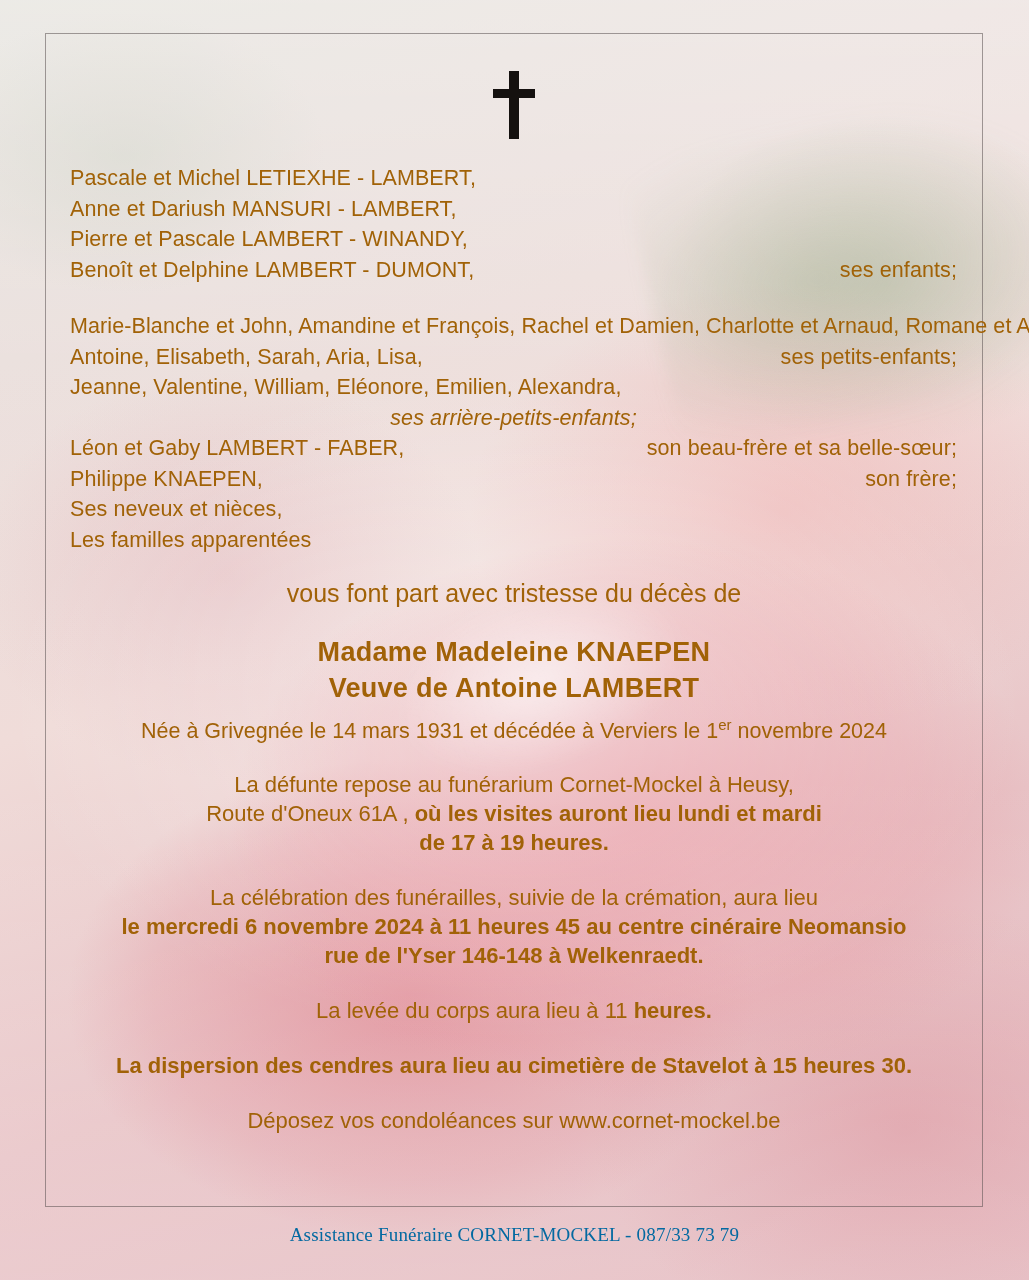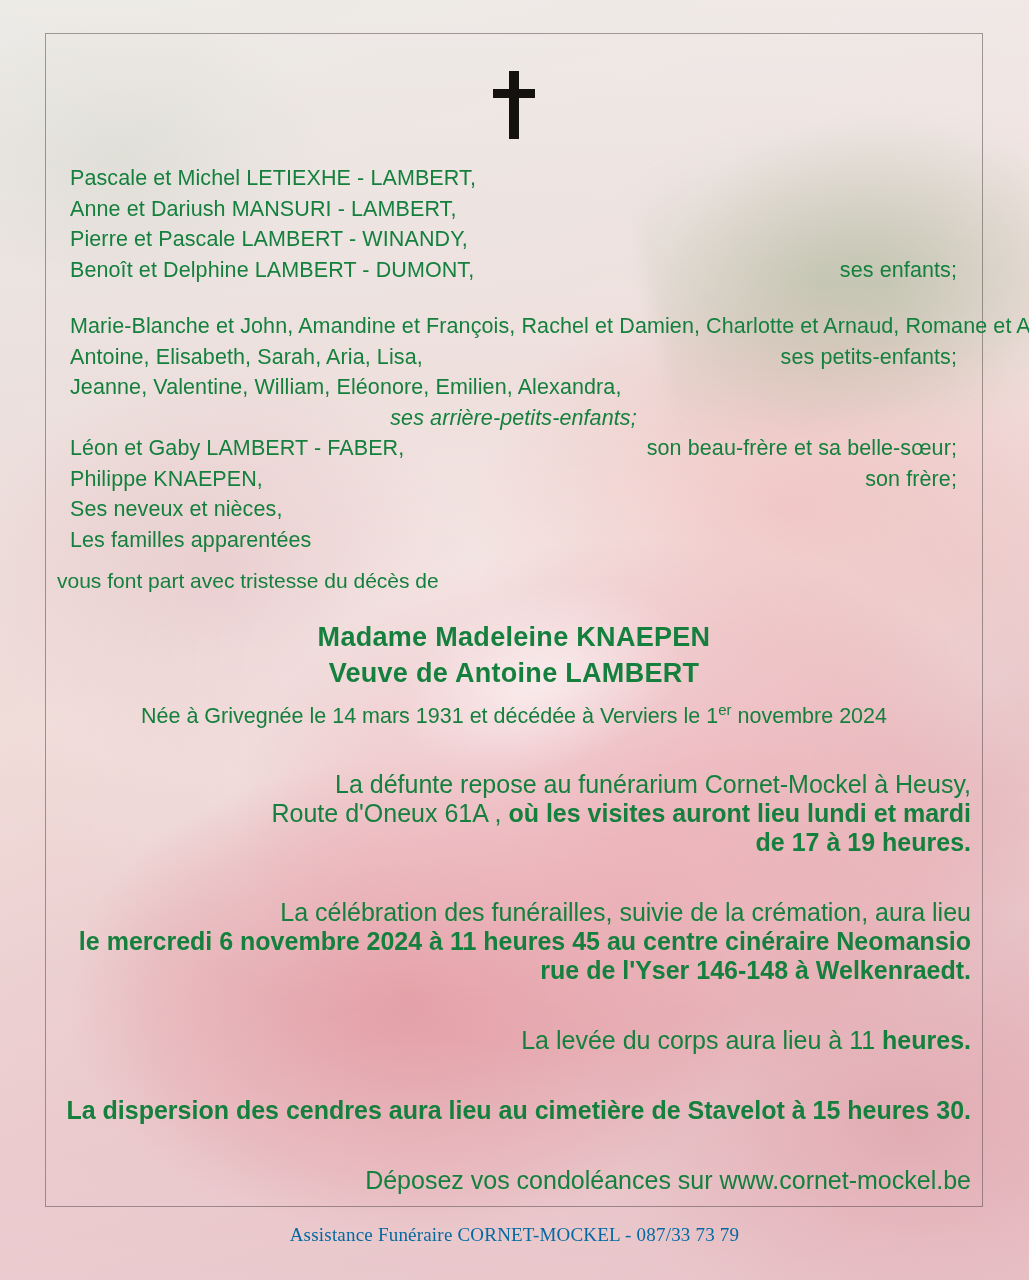--- a/index.html
+++ b/index.html
@@ -75,21 +75,21 @@
   }
 
   .content {
     position: absolute;
     left: 45px;
     top: 33px;
     width: 938px;
     height: 1174px;
     box-sizing: border-box;
     padding: 38px 12px 0 12px;
-    color: #15803d;
+    color: #a16207;
   }
 
   
   .cross-wrap {
     text-align: center;
     height: 82px;
     position: relative;
   }
   .cross {
     position: relative;
@@ -144,22 +144,23 @@
     font-style: italic;
     display: block;
     text-align: center;
     padding-right: 14px;
   }
   .wrapline {
     white-space: normal;
   }
 
   .announce {
-    margin-top: 14px;
-    font-size: 21px;
+    margin-top: 24px;
+    font-size: 25px;
+    text-align: center;
   }
 
   .deceased {
     margin-top: 26px;
     text-align: center;
     font-size: 27px;
     font-weight: bold;
     line-height: 36px;
     letter-spacing: 0.3px;
   }
@@ -168,23 +169,23 @@
     margin-top: 10px;
     text-align: center;
     font-size: 21.5px;
   }
   .birth sup {
     font-size: 15px;
     vertical-align: super;
   }
 
   .para {
-    margin-top: 41px;
-    text-align: right;
-    font-size: 25px;
+    margin-top: 26px;
+    text-align: center;
+    font-size: 22px;
     line-height: 29px;
   }
   .para b { font-weight: bold; }
 
   .footer {
     position: absolute;
     left: 0;
     right: 0;
     top: 1224px;
     text-align: center;

